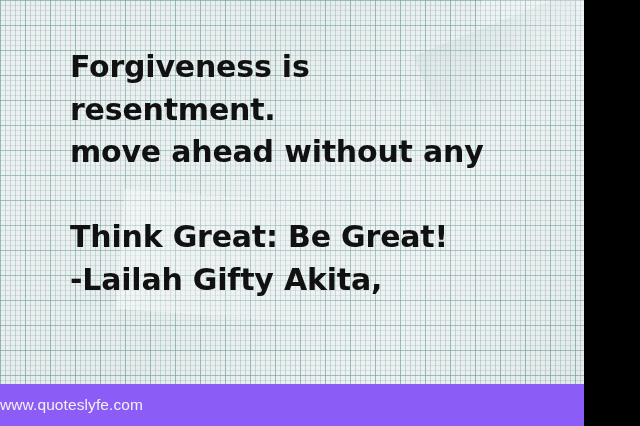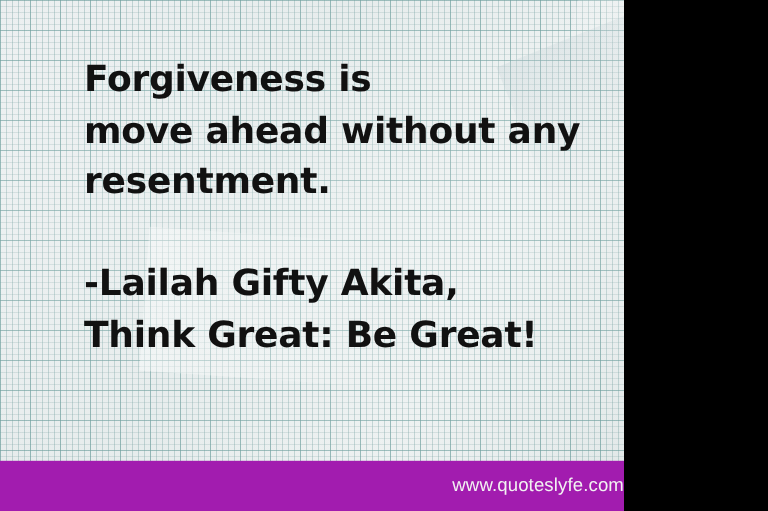--- a/index.html
+++ b/index.html
@@ -4,21 +4,21 @@
 <title>Quote Image</title>
 <style>
   html, body {
     margin: 0;
     padding: 0;
     background: #000;
   }
 
   #quote-card {
     position: relative;
-    width: 520px;
+    width: 584px;
     height: 426px;
     overflow: hidden;
     font-family: "DejaVu Sans", sans-serif;
     background-color: #e9eeee;
   }
 
   
   .paper {
     position: absolute;
     inset: 0;
@@ -104,24 +104,24 @@
     height: 42.5px;
   }
 
   
   .footer {
     position: absolute;
     left: 0;
     right: 0;
     bottom: 0;
     height: 42px;
-    background: #a21caf;
+    background: #8b5cf6;
     display: flex;
     align-items: center;
-    justify-content: flex-end;
+    justify-content: flex-start;
   }
   .footer-url {
     color: #f2f2f2;
     font-family: "Liberation Sans", sans-serif;
     font-weight: 400;
     font-size: 15.5px;
     letter-spacing: 0.1px;
   }
 </style>
 </head>
@@ -131,27 +131,27 @@
 
   <div class="paper"></div>
   <div class="crease-a"></div>
   <div class="crease-b"></div>
   <div class="crease-c"></div>
   <div class="vignette"></div>
 
   <div class="text-area">
 
     <div class="quote-line">Forgiveness is</div>
+    <div class="quote-line">resentment.</div>
     <div class="quote-line">move ahead without any</div>
-    <div class="quote-line">resentment.</div>
 
     <div class="blank-line"></div>
 
+    <div class="attribution-line">Think Great: Be Great!</div>
     <div class="attribution-line">-Lailah Gifty Akita,</div>
-    <div class="attribution-line">Think Great: Be Great!</div>
 
   </div>
 
   <div class="footer">
     <span class="footer-url">www.quoteslyfe.com</span>
   </div>
 
 </div>
 
 </body></html>

